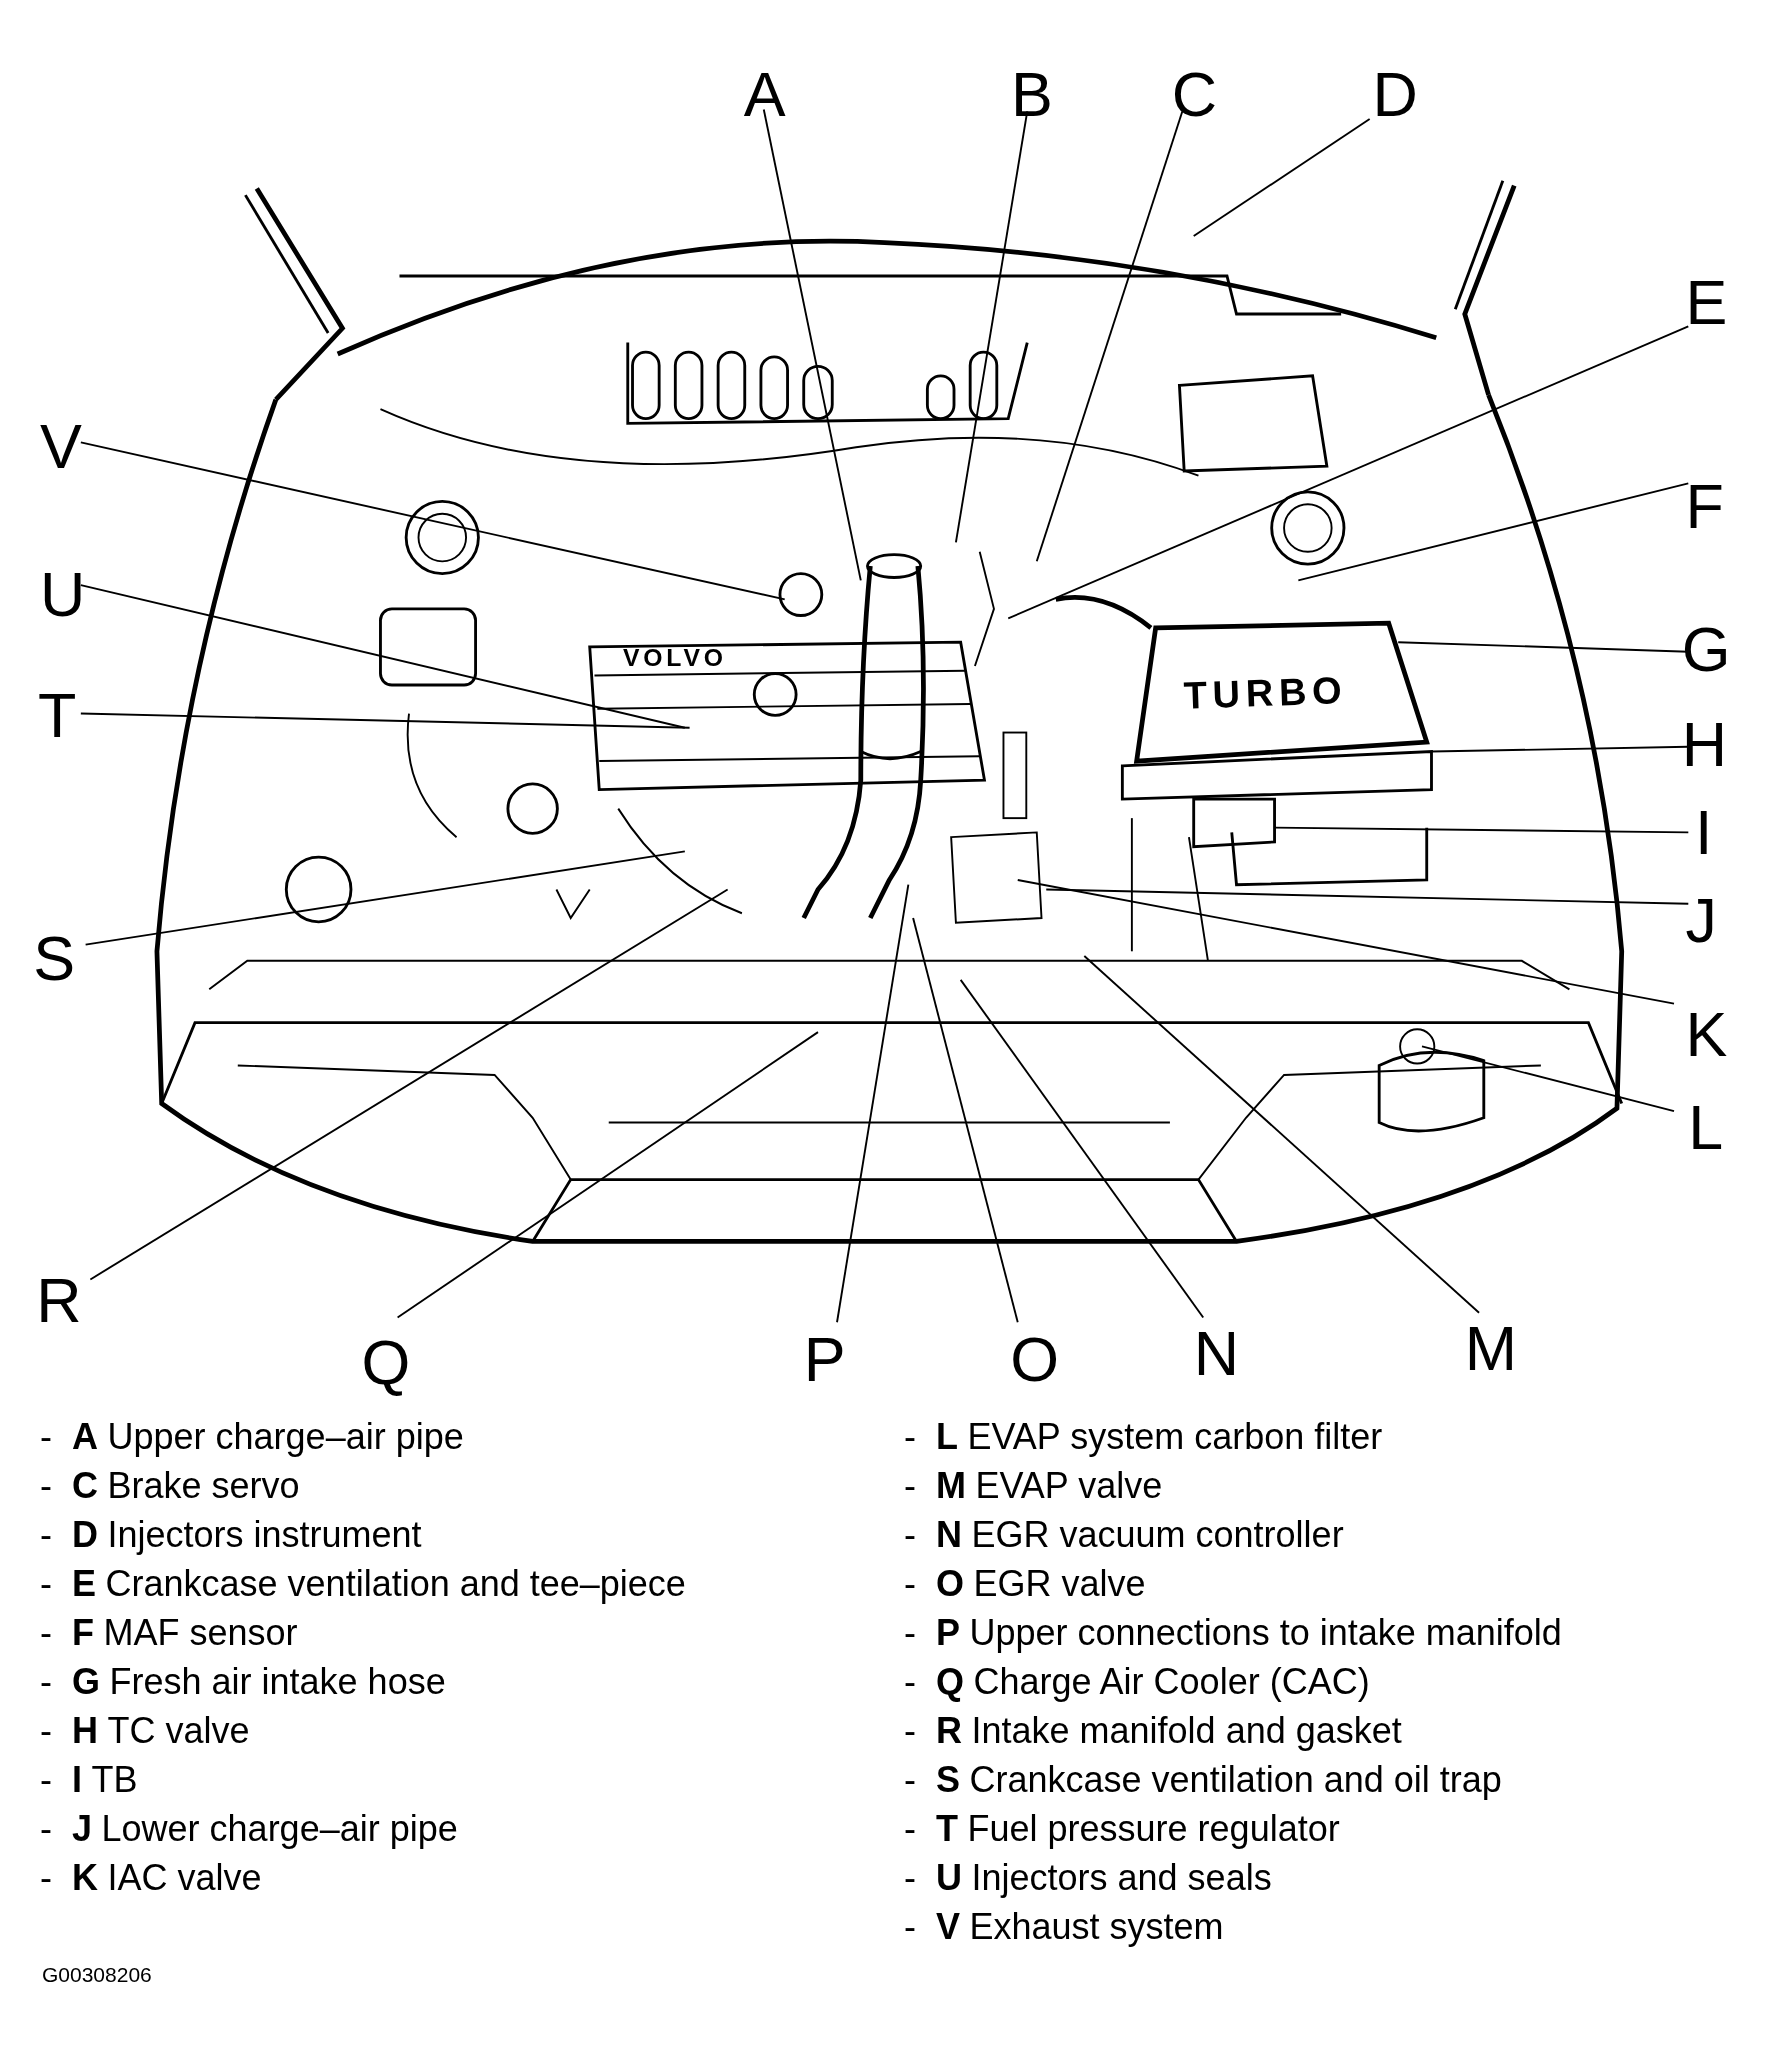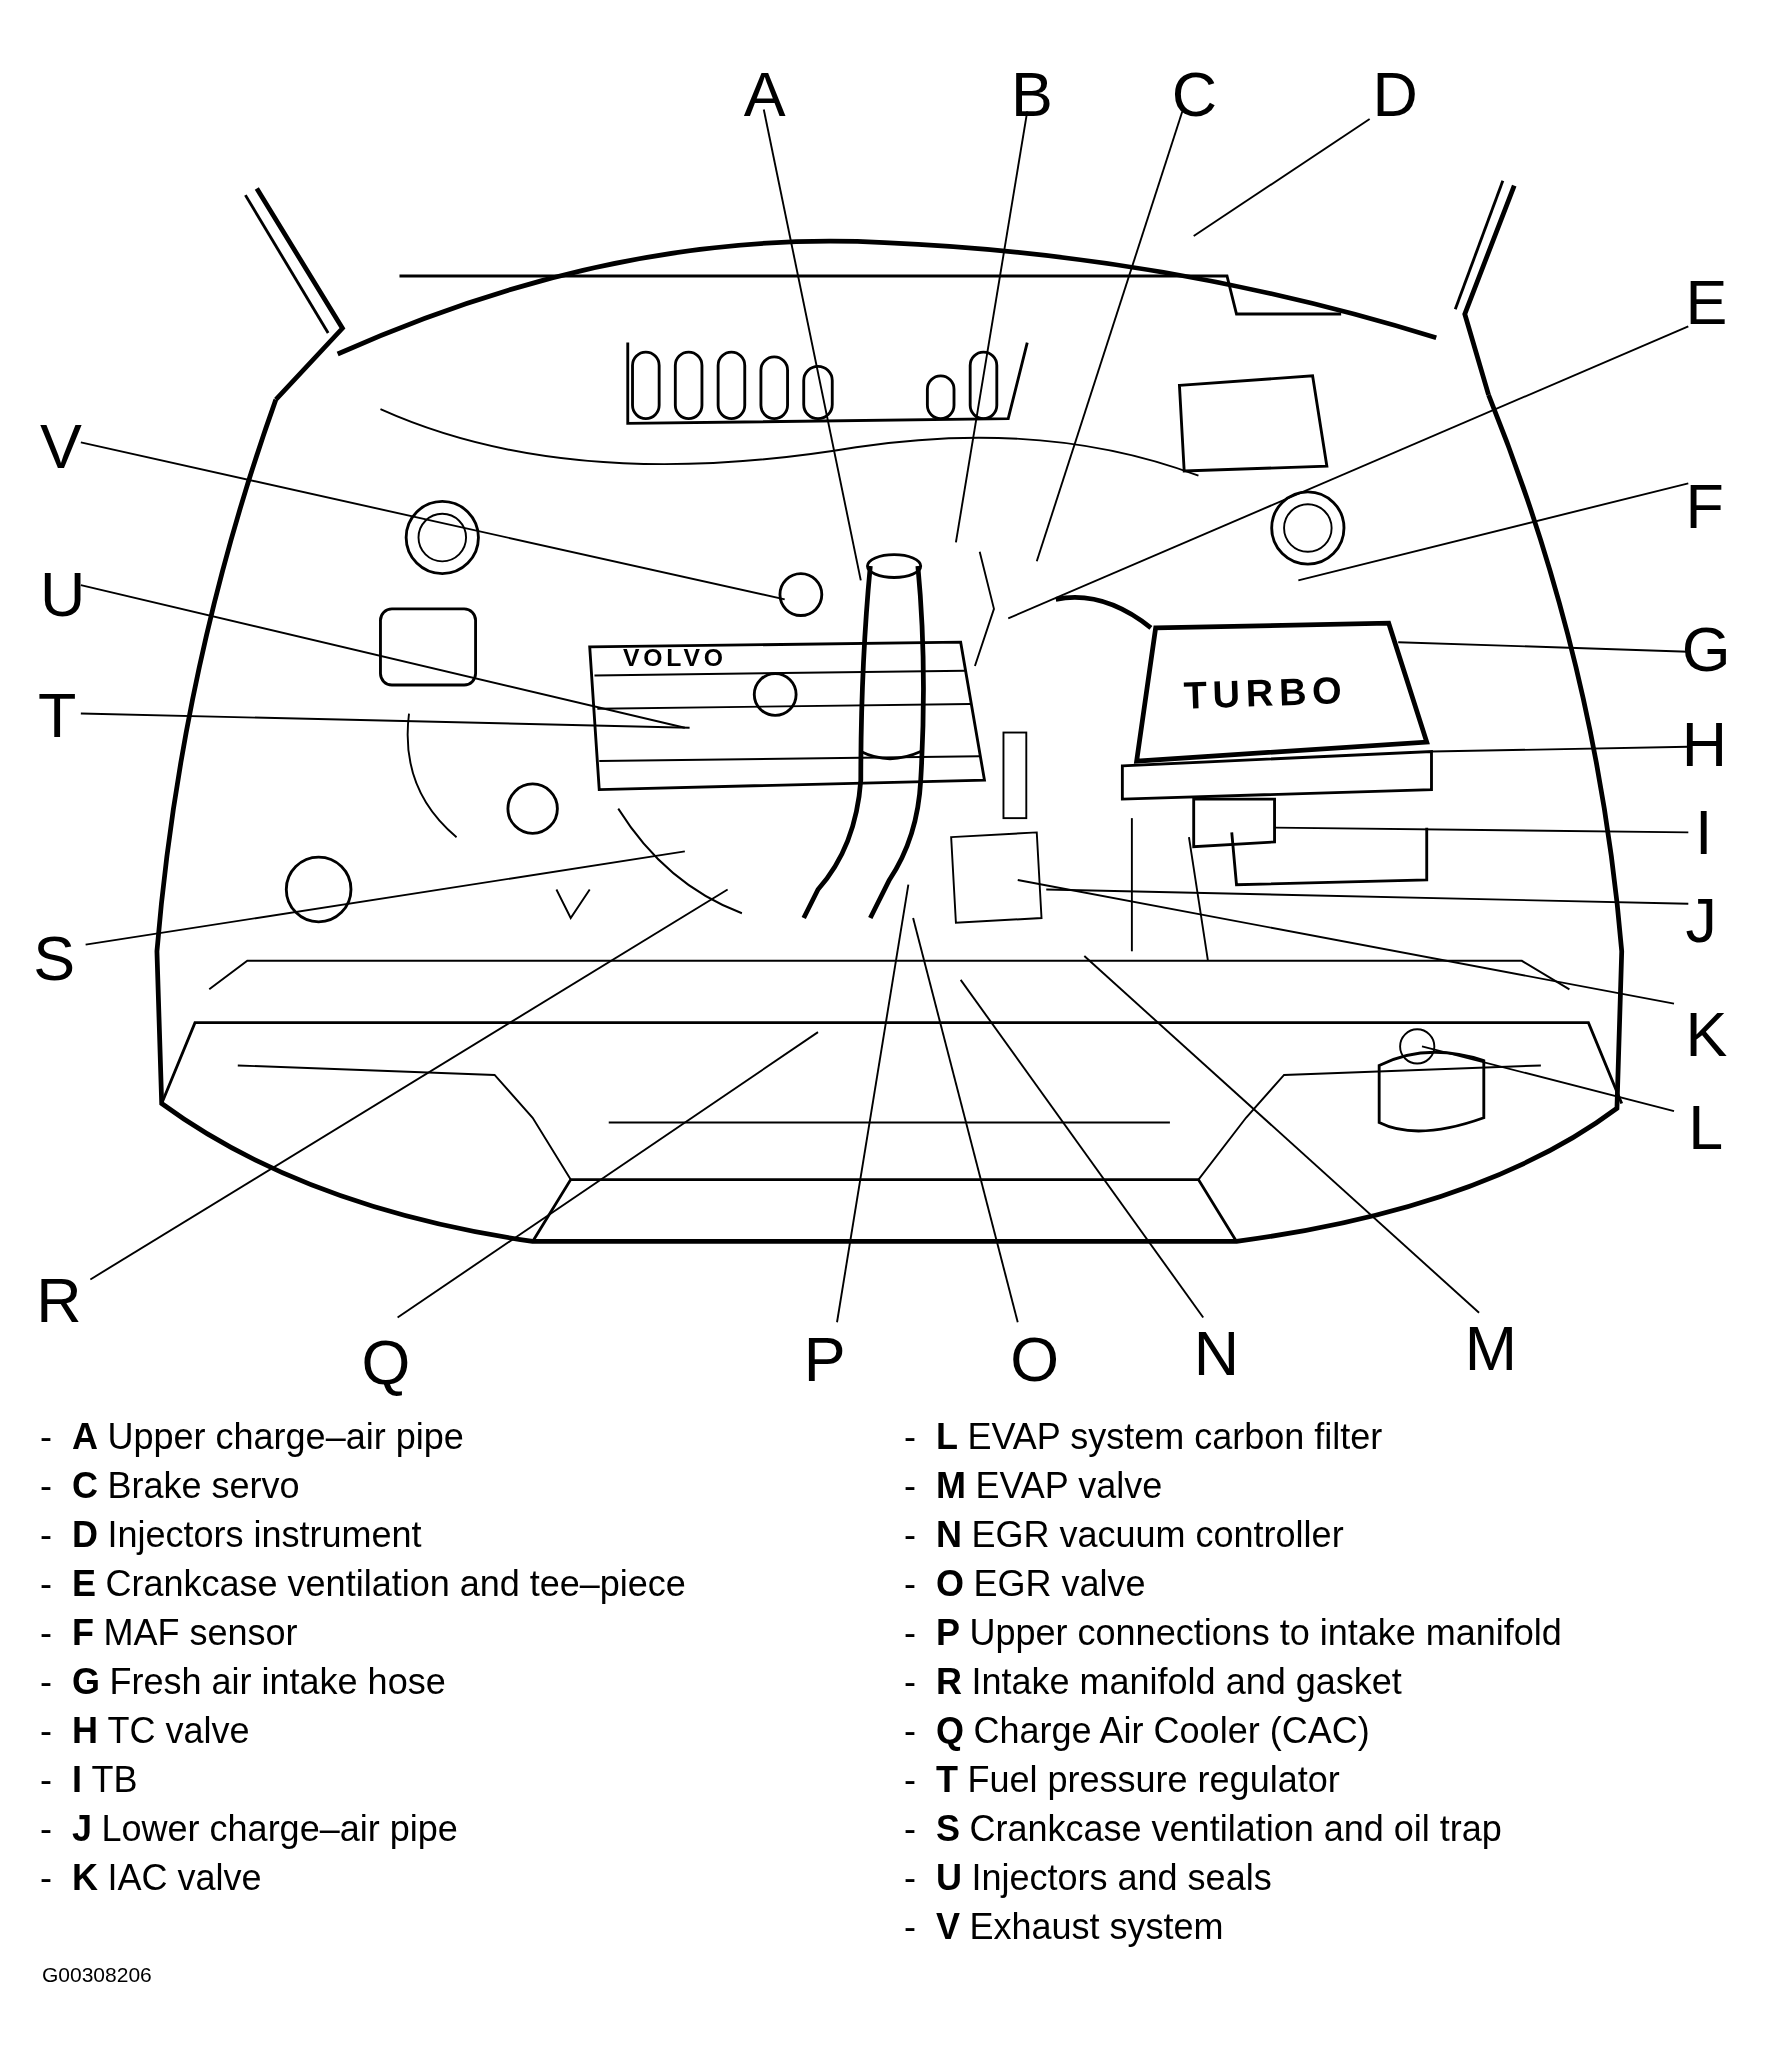--- a/index.html
+++ b/index.html
@@ -168,22 +168,22 @@
   <div class="legend-item"><span class="dash">-</span><span class="letter">J</span><span>Lower charge–air pipe</span></div>
   <div class="legend-item"><span class="dash">-</span><span class="letter">K</span><span>IAC valve</span></div>
 </div>
 
 <div id="legend-right" class="legend">
   <div class="legend-item"><span class="dash">-</span><span class="letter">L</span><span>EVAP system carbon filter</span></div>
   <div class="legend-item"><span class="dash">-</span><span class="letter">M</span><span>EVAP valve</span></div>
   <div class="legend-item"><span class="dash">-</span><span class="letter">N</span><span>EGR vacuum controller</span></div>
   <div class="legend-item"><span class="dash">-</span><span class="letter">O</span><span>EGR valve</span></div>
   <div class="legend-item"><span class="dash">-</span><span class="letter">P</span><span>Upper connections to intake manifold</span></div>
+  <div class="legend-item"><span class="dash">-</span><span class="letter">Q</span><span>Charge Air Cooler (CAC)</span></div>
   <div class="legend-item"><span class="dash">-</span><span class="letter">R</span><span>Intake manifold and gasket</span></div>
-  <div class="legend-item"><span class="dash">-</span><span class="letter">Q</span><span>Charge Air Cooler (CAC)</span></div>
+  <div class="legend-item"><span class="dash">-</span><span class="letter">S</span><span>Crankcase ventilation and oil trap</span></div>
   <div class="legend-item"><span class="dash">-</span><span class="letter">T</span><span>Fuel pressure regulator</span></div>
-  <div class="legend-item"><span class="dash">-</span><span class="letter">S</span><span>Crankcase ventilation and oil trap</span></div>
   <div class="legend-item"><span class="dash">-</span><span class="letter">U</span><span>Injectors and seals</span></div>
   <div class="legend-item"><span class="dash">-</span><span class="letter">V</span><span>Exhaust system</span></div>
 </div>
 
 <div id="figure-id">G00308206</div>
 
 
 </body></html>

